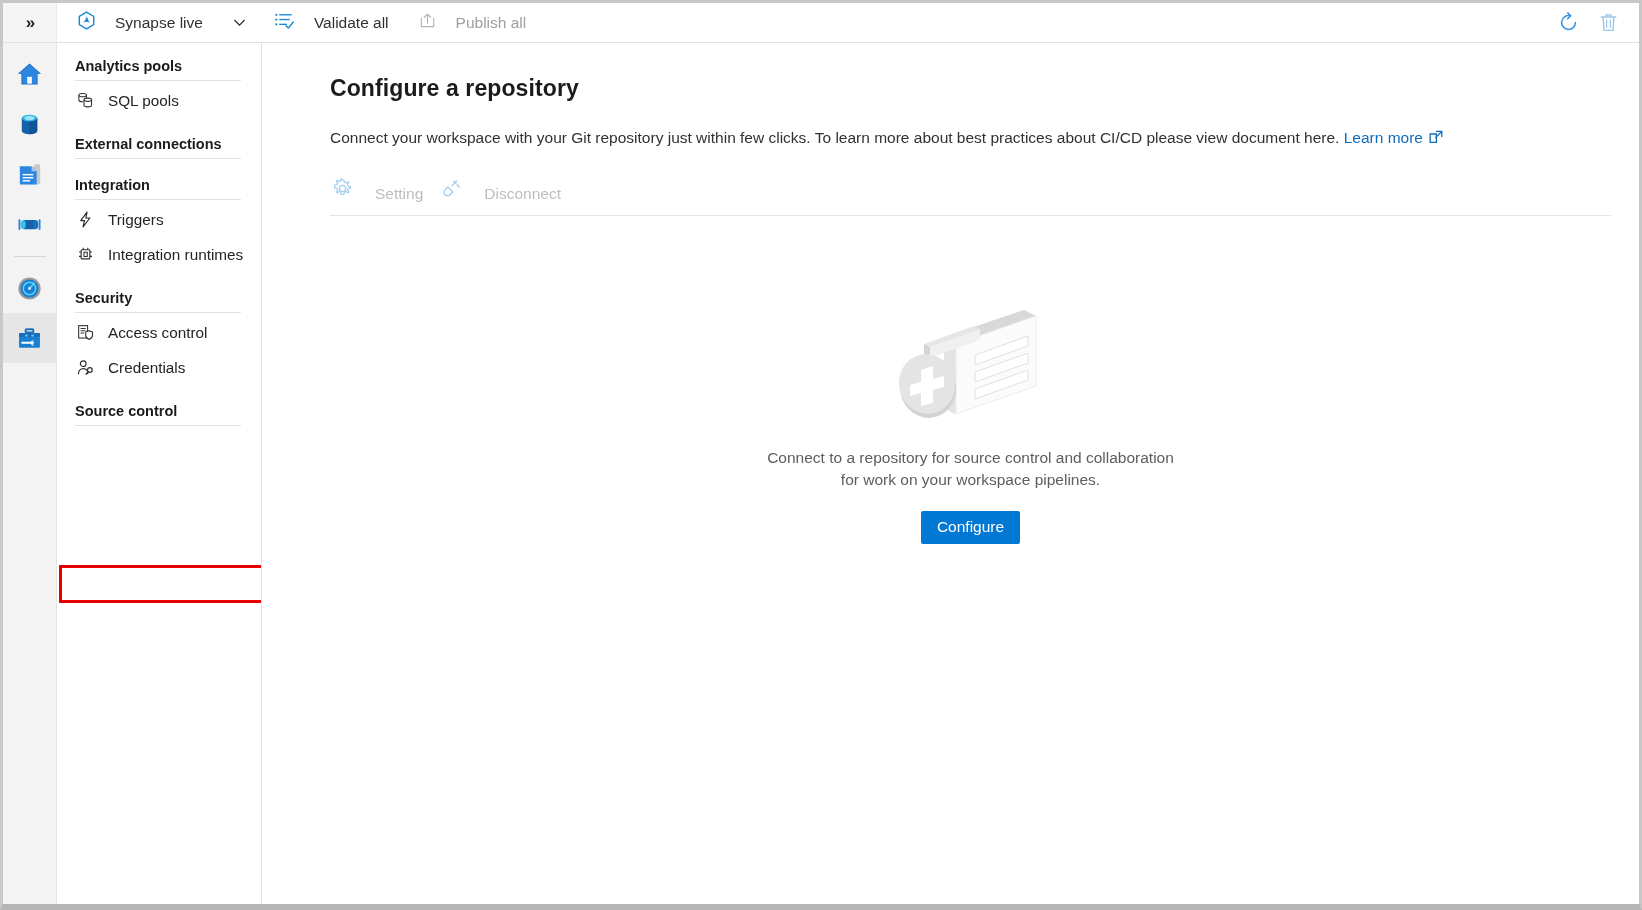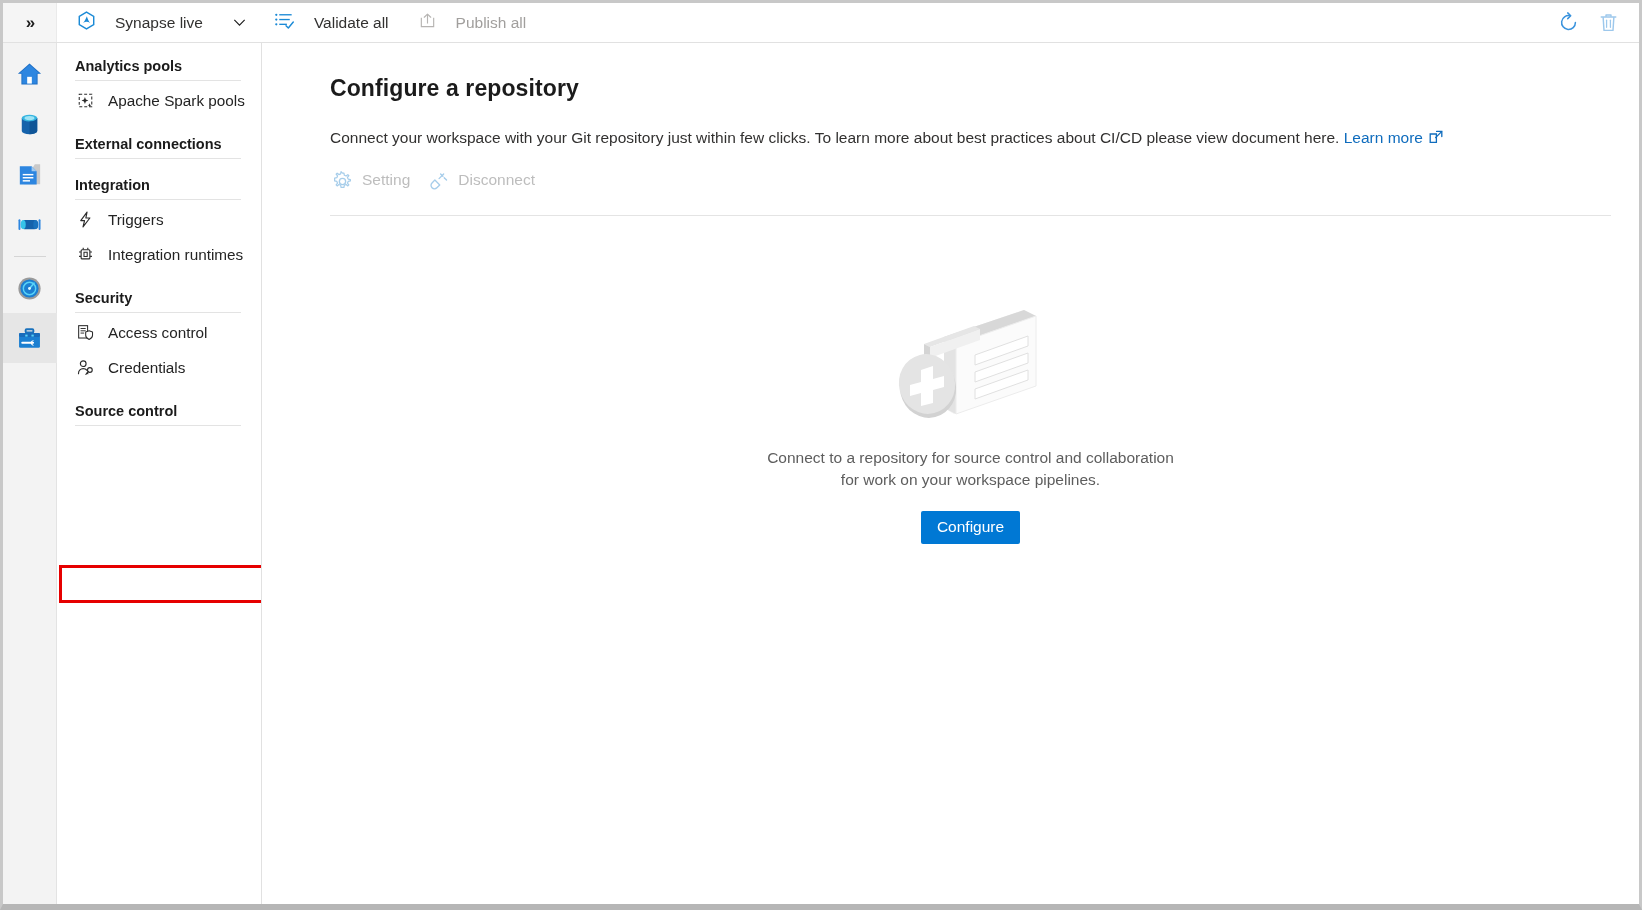--- a/index.html
+++ b/index.html
@@ -147,21 +147,21 @@
   #desc a {
     color: #0f6cbd; text-decoration: none; cursor: pointer;
   }
   .ext-icon { display: inline-block; vertical-align: -2px; margin-left: 5px; }
 
   #cmdbar {
     display: flex; align-items: center; gap: 6px;
     margin-top: 21px;
   }
   .cmd {
-    display: flex; align-items: flex-start; gap: 9px;
+    display: flex; align-items: flex-end; gap: 22px;
     height: 32px; padding: 0 10px 0 2px;
     cursor: default;
   }
   .cmd-label { font-size: 15.5px; color: #bdbdbd; }
   #cmd-rule {
     height: 1px; background: #e4e4e4;
     margin: 12px 0 0 0;
   }
 
   
@@ -328,26 +328,29 @@
     </div>
   </div>
 
   <div id="leftnav">
     <div id="nav-groups">
         <div class="nav-group-title first">Analytics pools</div>
         <div class="nav-rule"></div>
         <div class="nav-item">
           <span class="nav-icon">
             <svg width="19" height="19" viewBox="0 0 20 20">
-              <rect x="3.4" y="3.4" width="13.2" height="13.2" fill="none" stroke="#2b2b2b" stroke-width="1.1" stroke-dasharray="3.1 2.1"></rect>
-              <path d="M9.4 6.4 L10.4 9.0 L13 10 L10.4 11 L9.4 13.6 L8.4 11 L5.8 10 L8.4 9.0 Z" fill="#2b2b2b"></path>
-              <path d="M14.2 13.0 L14.8 14.4 L16.2 15 L14.8 15.6 L14.2 17 L13.6 15.6 L12.2 15 L13.6 14.4 Z" fill="#2b2b2b"></path>
+              <ellipse cx="7" cy="4.4" rx="4" ry="1.7" fill="none" stroke="#2b2b2b" stroke-width="1.1"></ellipse>
+              <path d="M3 4.4 V9.6" fill="none" stroke="#2b2b2b" stroke-width="1.1"></path>
+              <path d="M11 4.4 V7.0" fill="none" stroke="#2b2b2b" stroke-width="1.1"></path>
+              <path d="M3 9.6 a4 1.7 0 0 0 4.4 1.65" fill="none" stroke="#2b2b2b" stroke-width="1.1"></path>
+              <ellipse cx="12.4" cy="9.2" rx="4" ry="1.7" fill="none" stroke="#2b2b2b" stroke-width="1.1"></ellipse>
+              <path d="M8.4 9.2 V15 a4 1.7 0 0 0 8 0 V9.2" fill="none" stroke="#2b2b2b" stroke-width="1.1"></path>
             </svg>
           </span>
-          <span class="nav-label">Apache Spark pools</span>
+          <span class="nav-label">SQL pools</span>
         </div>
         <div class="nav-group-title">External connections</div>
         <div class="nav-rule"></div>
         <div class="nav-group-title">Integration</div>
         <div class="nav-rule"></div>
         <div class="nav-item">
           <span class="nav-icon">
             <svg width="19" height="19" viewBox="0 0 20 20">
               <path d="M11.6 2.2 L5.0 11.2 H9.0 L7.4 17.8 L14.6 8.4 H10.4 Z" fill="none" stroke="#2b2b2b" stroke-width="1.2" stroke-linejoin="round"></path>
             </svg>

